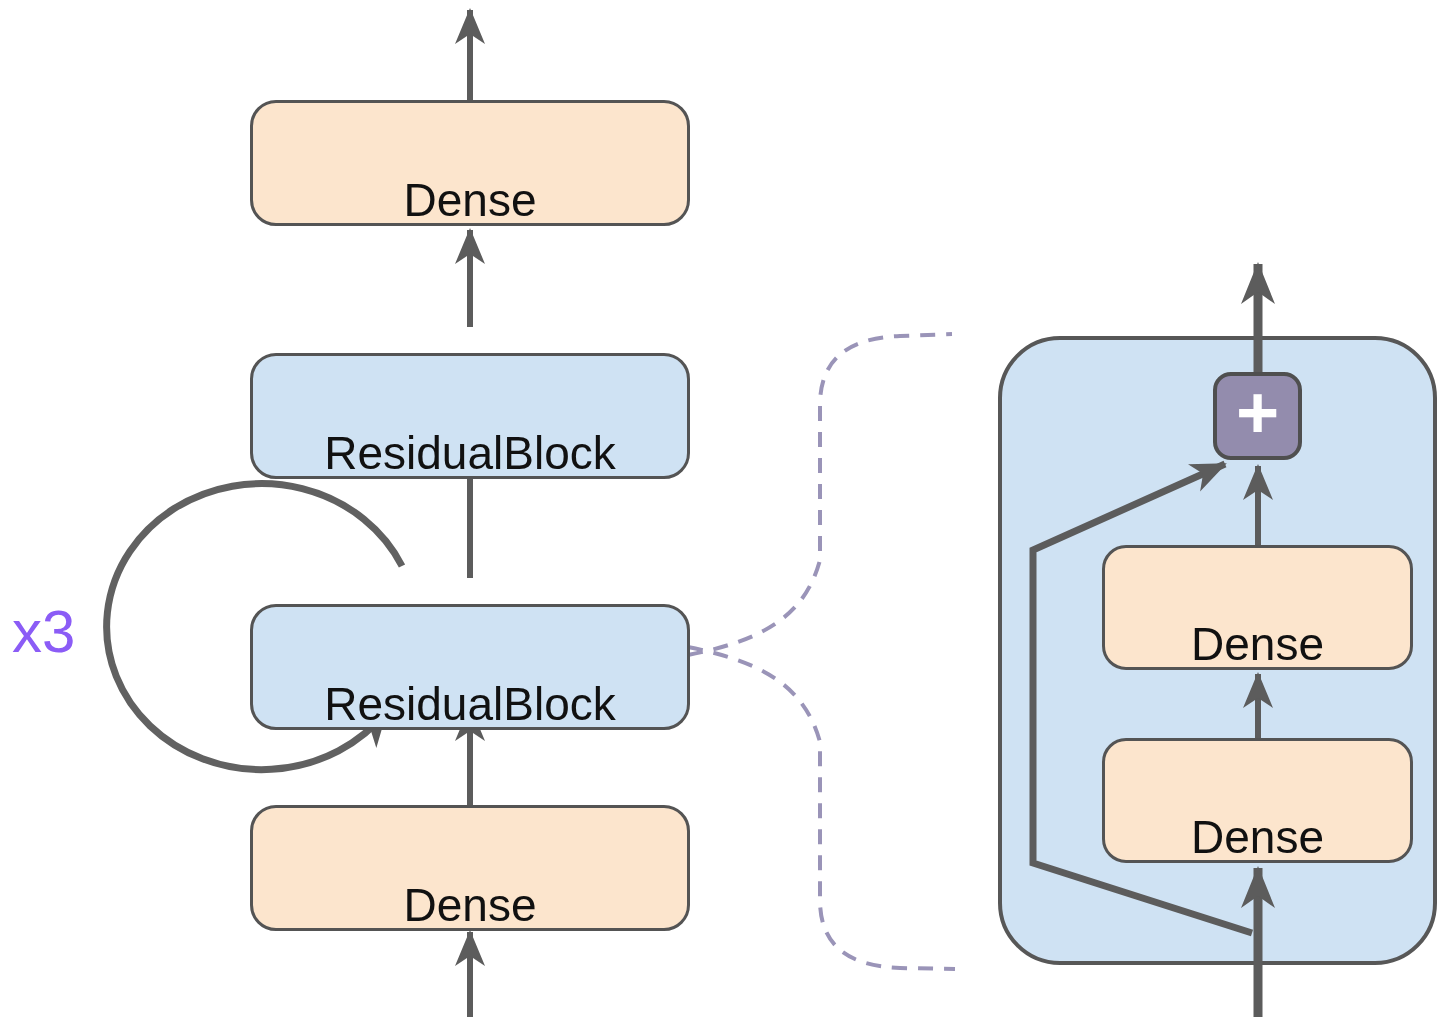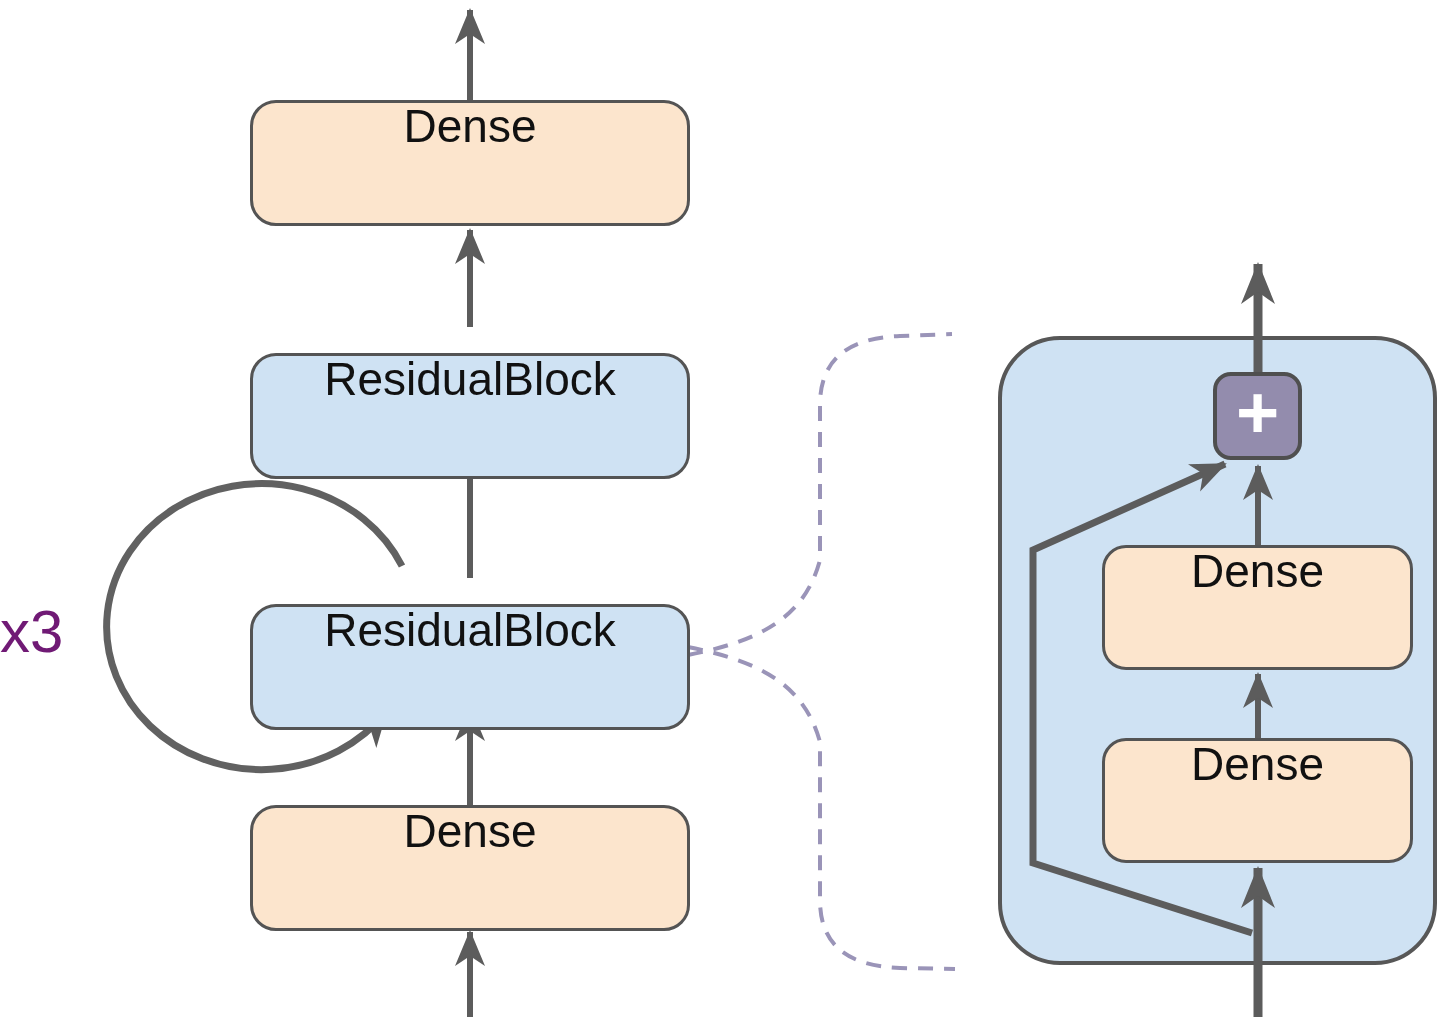--- a/index.html
+++ b/index.html
@@ -18,21 +18,21 @@
     font-family:"Liberation Sans", sans-serif;color:var(--text);
   }
   .layer{position:absolute;left:0;top:0;z-index:2;}
   .panel{
     position:absolute;z-index:1;background:var(--panel);
     border:4px solid #575757;border-radius:62px;box-sizing:border-box;
     left:998px;top:336px;width:439px;height:629px;
   }
   .block{
     position:absolute;z-index:3;box-sizing:border-box;
-    display:flex;align-items:flex-start;justify-content:center;
+    display:flex;align-items:flex-end;justify-content:center;
     border:3.5px solid var(--border);border-radius:26px;
     font-size:46px;line-height:1;color:var(--text);
   }
   .dense{background:var(--dense);}
   .residual{background:var(--residual);margin-top:28px;}
   .b-left{left:250px;width:440px;height:126px;}
   .b-dense-top{top:100px;}
   .b-res-1{top:325px;}
   .b-res-2{top:576px;}
   .b-dense-bottom{top:805px;}
@@ -41,22 +41,22 @@
   .b-detail-2{top:738px;}
   .plusblock{
     position:absolute;z-index:4;box-sizing:border-box;
     left:1213px;top:372px;width:89px;height:88px;
     background:var(--plus);border:4px solid #4f4f4f;border-radius:18px;
     display:flex;align-items:center;justify-content:center;
     color:#ffffff;font-size:74px;font-weight:bold;line-height:1;
     padding-bottom:6px;
   }
   .repeat{
-    position:absolute;z-index:3;left:0px;top:602px;width:95px;
-    font-size:60px;line-height:1;color:#701a75;text-align:left;
+    position:absolute;z-index:3;left:12px;top:602px;width:95px;
+    font-size:60px;line-height:1;color:#8b5cf6;text-align:left;
   }
   .st{stroke:var(--line);fill:none;}
   .w6{stroke-width:6px;}
   .w7{stroke-width:7px;}
   .w9{stroke-width:9px;}
   .loop{stroke:#616161;stroke-width:7px;fill:none;}
   .dashline{stroke:var(--dash);stroke-width:4px;fill:none;stroke-dasharray:15 11;}
 </style>
 </head>
 <body>

